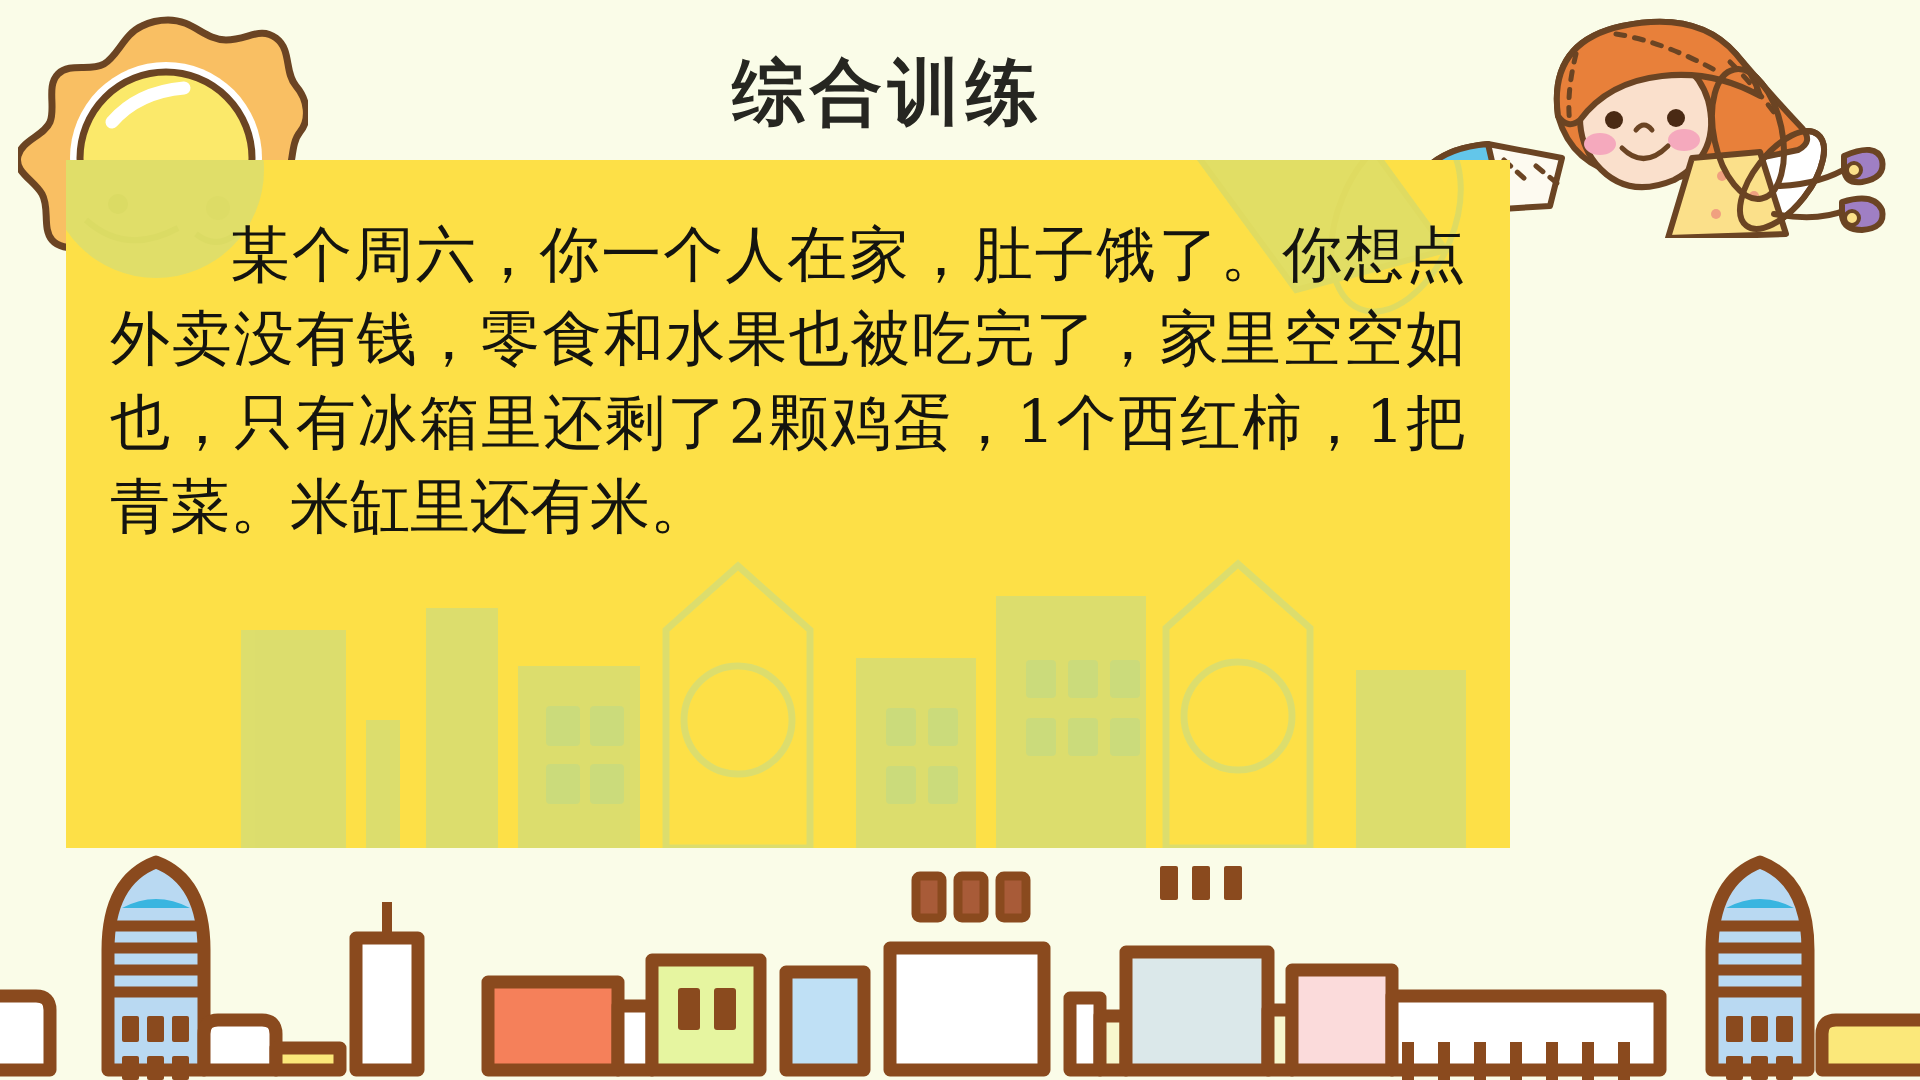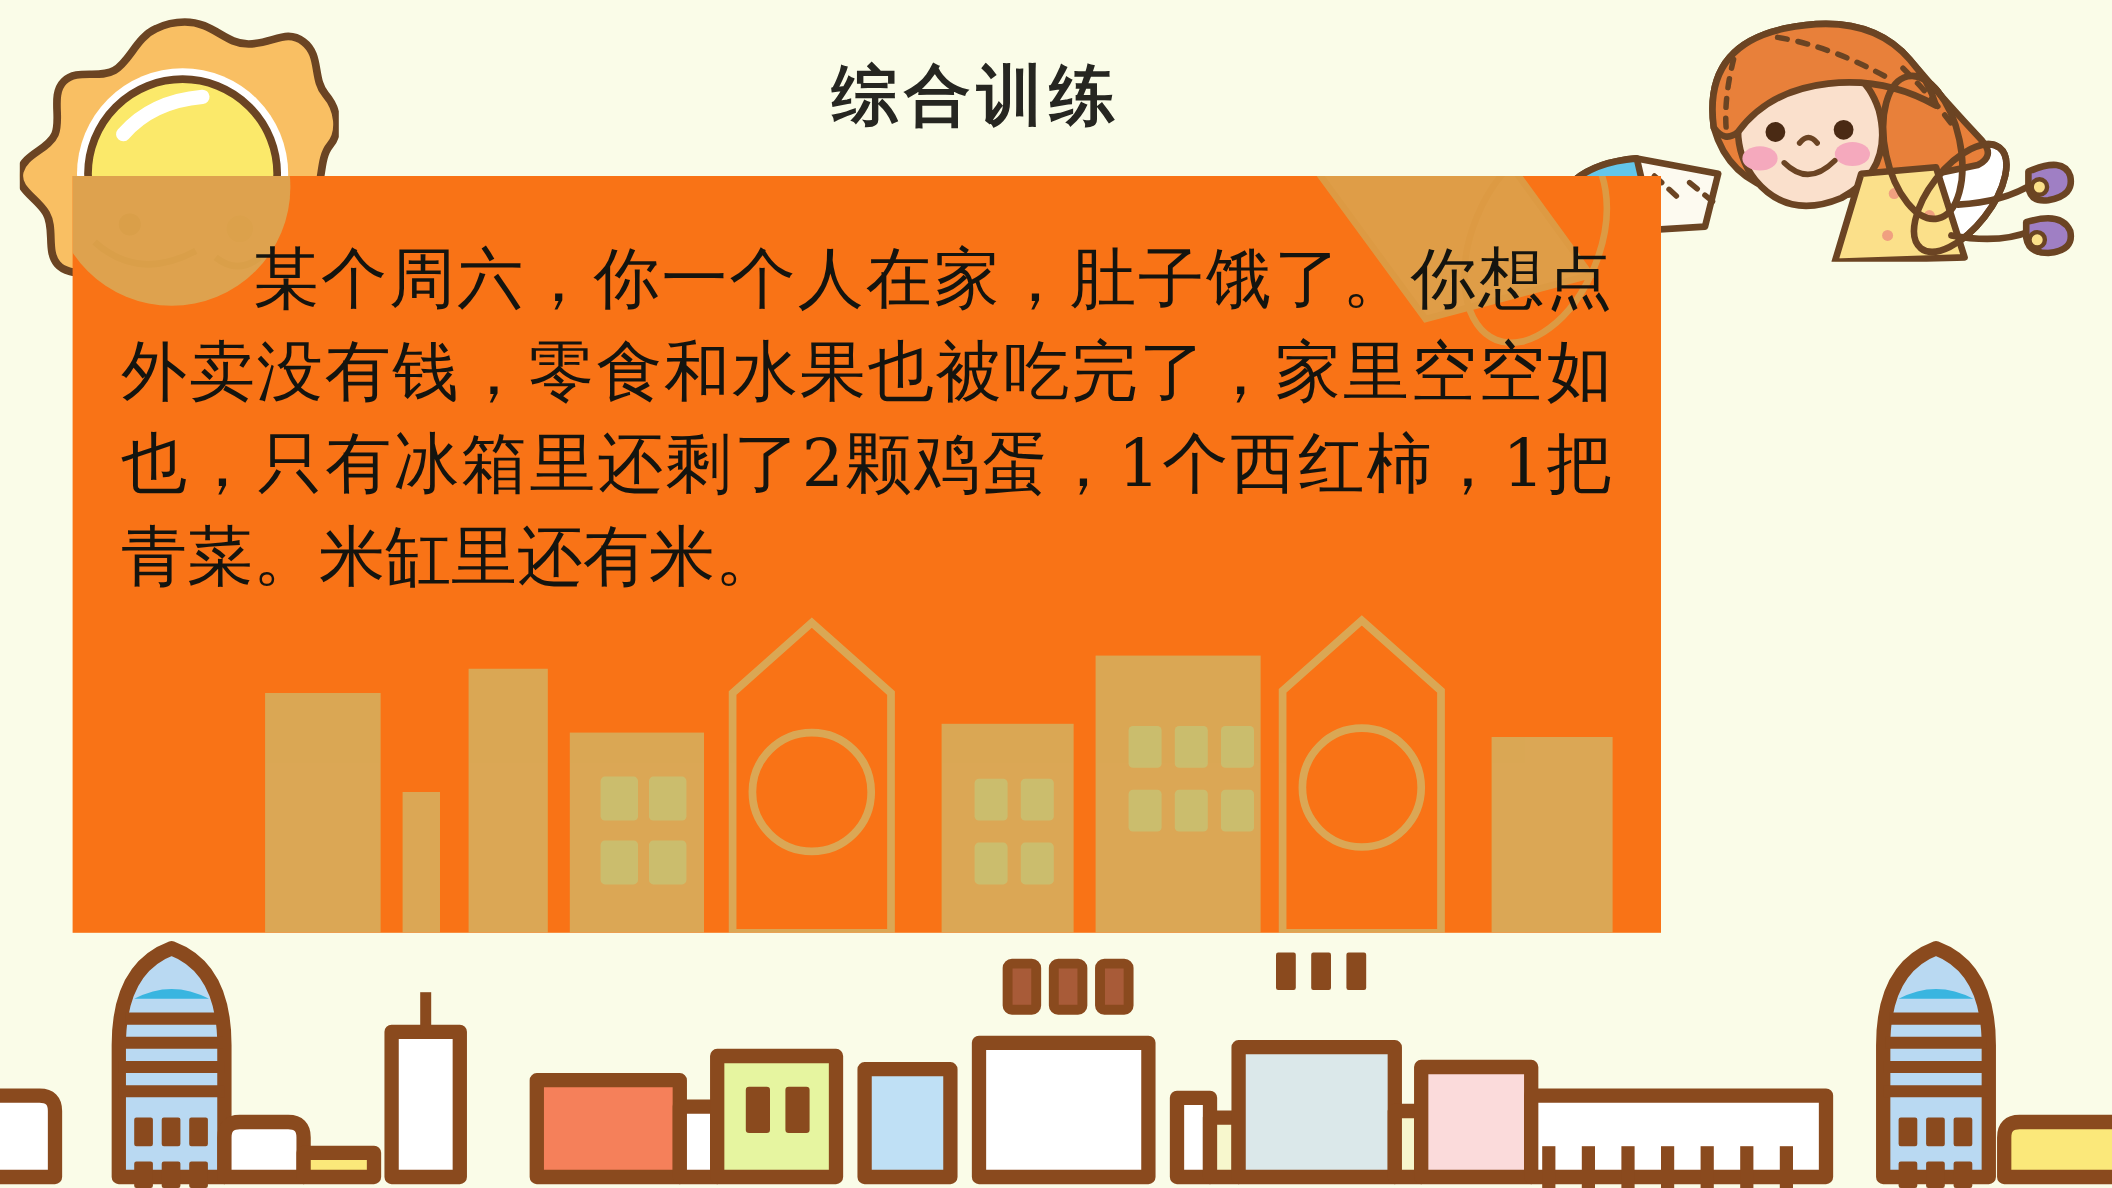--- a/index.html
+++ b/index.html
@@ -15,30 +15,30 @@
 
   
   .sun{position:absolute;left:18px;top:14px;width:290px;height:290px;}
 
   
   .fairy{position:absolute;left:1430px;top:8px;width:500px;height:230px;}
 
   
   .title{
     position:absolute;left:0;top:46px;width:1776px;text-align:center;
-    font-size:60px;line-height:92px;font-weight:bold;color:#262621;
+    font-size:72px;line-height:92px;font-weight:bold;color:#262621;
     letter-spacing:6px;
-    font-family:Liberation Mono, monospace;
+    font-family:Liberation Sans, sans-serif;
     z-index:6;
   }
 
   
   .card{
     position:absolute;left:66px;top:160px;width:1444px;height:688px;
-    background:#f97316;z-index:5;overflow:hidden;
+    background:#fde047;z-index:5;overflow:hidden;
   }
   .card-deco{position:absolute;inset:0;z-index:0;pointer-events:none;}
   .card-body{position:relative;z-index:2;padding:52px 44px 0 44px;box-sizing:border-box;}
 
   .para-main{
     font-family:"DejaVu Serif","Liberation Serif",serif;
     font-size:60px;line-height:84px;color:#14140f;
     text-indent:120px;text-align:justify;text-justify:inter-ideograph;
     margin:0;letter-spacing:0px;
     white-space:normal;

